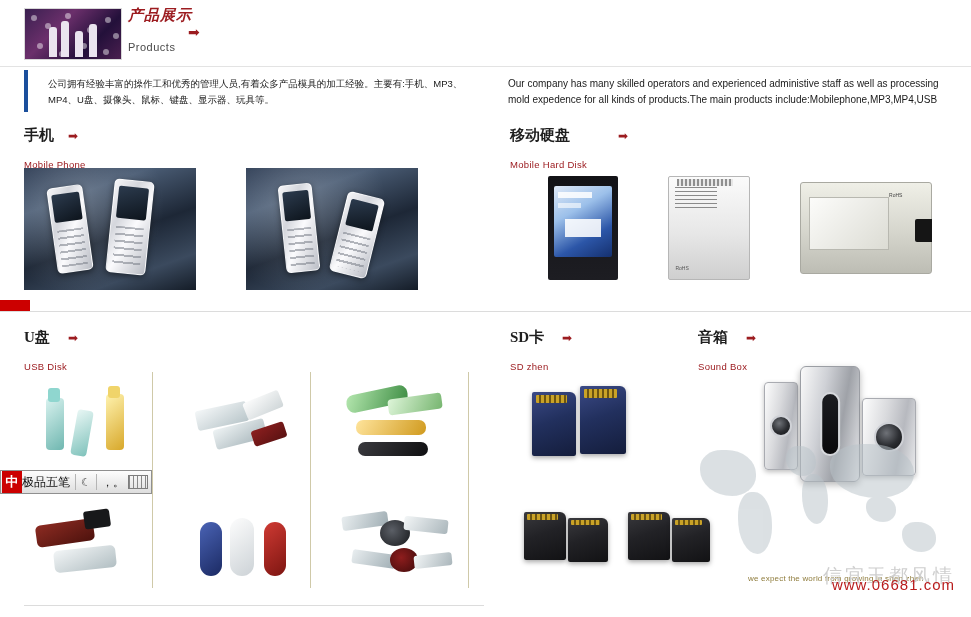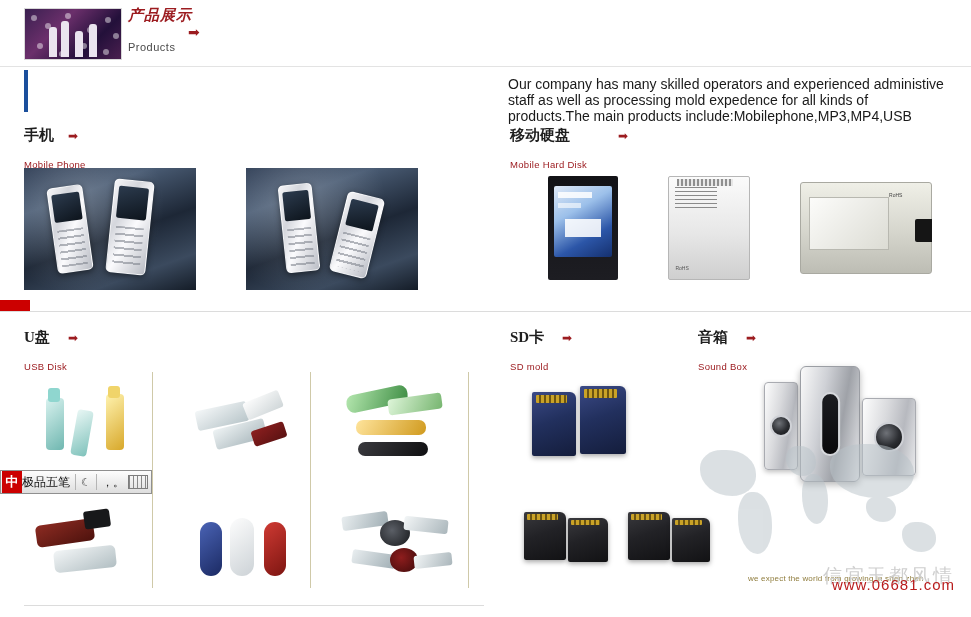--- a/index.html
+++ b/index.html
@@ -55,21 +55,21 @@
   .intro {
     position:absolute; left:24px; top:70px; width:924px; height:42px;
     background:#ffffff; border-left:4px solid #1b4f9c;
   }
   .intro .cn {
     position:absolute; left:20px; top:6px; width:430px;
     font-size:9.5px; line-height:16px; color:#1a1a1a;
   }
   .intro .en {
     position:absolute; left:480px; top:6px; width:440px;
-    font-size:14px; line-height:16px; color:#1a1a1a;
+    font-size:10px; line-height:16px; color:#1a1a1a;
   }
   
   .sec-head { position:absolute; }
   .sec-head .h-cn {
     font-size:15px; font-weight:bold; color:#1f1f1f;
     font-family:"Liberation Serif", serif;
   }
   .sec-head .h-ar {
     position:absolute; top:3px; color:#9c1c20; font-size:12px;
   }
@@ -276,20 +276,21 @@
       <b style="left:44px;height:33px"></b>
     </div>
   </div>
 
   <div class="title-cn">产品展示</div>
   <div class="title-arrow">➡</div>
   <div class="title-en">Products</div>
   <div class="header-rule"></div>
 
   <div class="intro">
+    <div class="cn">公司拥有经验丰富的操作工和优秀的管理人员,有着众多产品模具的加工经验。主要有:手机、MP3、MP4、U盘、摄像头、鼠标、键盘、显示器、玩具等。</div>
     <div class="en">Our company has many skilled operators and experienced administive staff as well as processing mold expedence for all kinds of products.The main products include:Mobilephone,MP3,MP4,USB</div>
   </div>
 
   <div class="sec-head" style="left:24px; top:126px;">
     <div class="h-cn">手机</div>
     <div class="h-ar" style="left:44px;">➡</div>
     <div class="h-en">Mobile Phone</div>
   </div>
 
   <div class="photo phone-photo" style="left:24px; top:168px; width:172px; height:122px;">
@@ -398,21 +399,21 @@
     <div class="shape" style="left:42px;top:20px;width:30px;height:26px;background:radial-gradient(circle at 40% 40%,#5b5f66,#16181b);border-radius:50%;"></div>
     <div class="shape" style="left:66px;top:18px;width:44px;height:14px;background:linear-gradient(120deg,#f3f6f7,#aab6bb);border-radius:3px;transform:rotate(6deg);"></div>
     <div class="shape" style="left:14px;top:52px;width:44px;height:14px;background:linear-gradient(120deg,#e9eef0,#9fadb3);border-radius:3px;transform:rotate(8deg);"></div>
     <div class="shape" style="left:52px;top:48px;width:28px;height:24px;background:radial-gradient(circle at 40% 40%,#8e1d1d,#3c0a0a);border-radius:50%;"></div>
     <div class="shape" style="left:76px;top:54px;width:38px;height:13px;background:linear-gradient(120deg,#f3f6f7,#aab6bb);border-radius:3px;transform:rotate(-6deg);"></div>
   </div>
 
   <div class="sec-head" style="left:510px; top:328px;">
     <div class="h-cn">SD卡</div>
     <div class="h-ar" style="left:52px;">➡</div>
-    <div class="h-en">SD mold</div>
+    <div class="h-en">SD zhen</div>
   </div>
 
   <div class="sd-card" style="left:532px; top:392px; width:44px; height:64px;">
       <div class="pins"></div>
     </div>
   <div class="sd-card" style="left:580px; top:386px; width:46px; height:68px;">
       <div class="pins"></div>
     </div>
 
   <div class="sd-card blk" style="left:524px; top:512px; width:42px; height:48px;">

